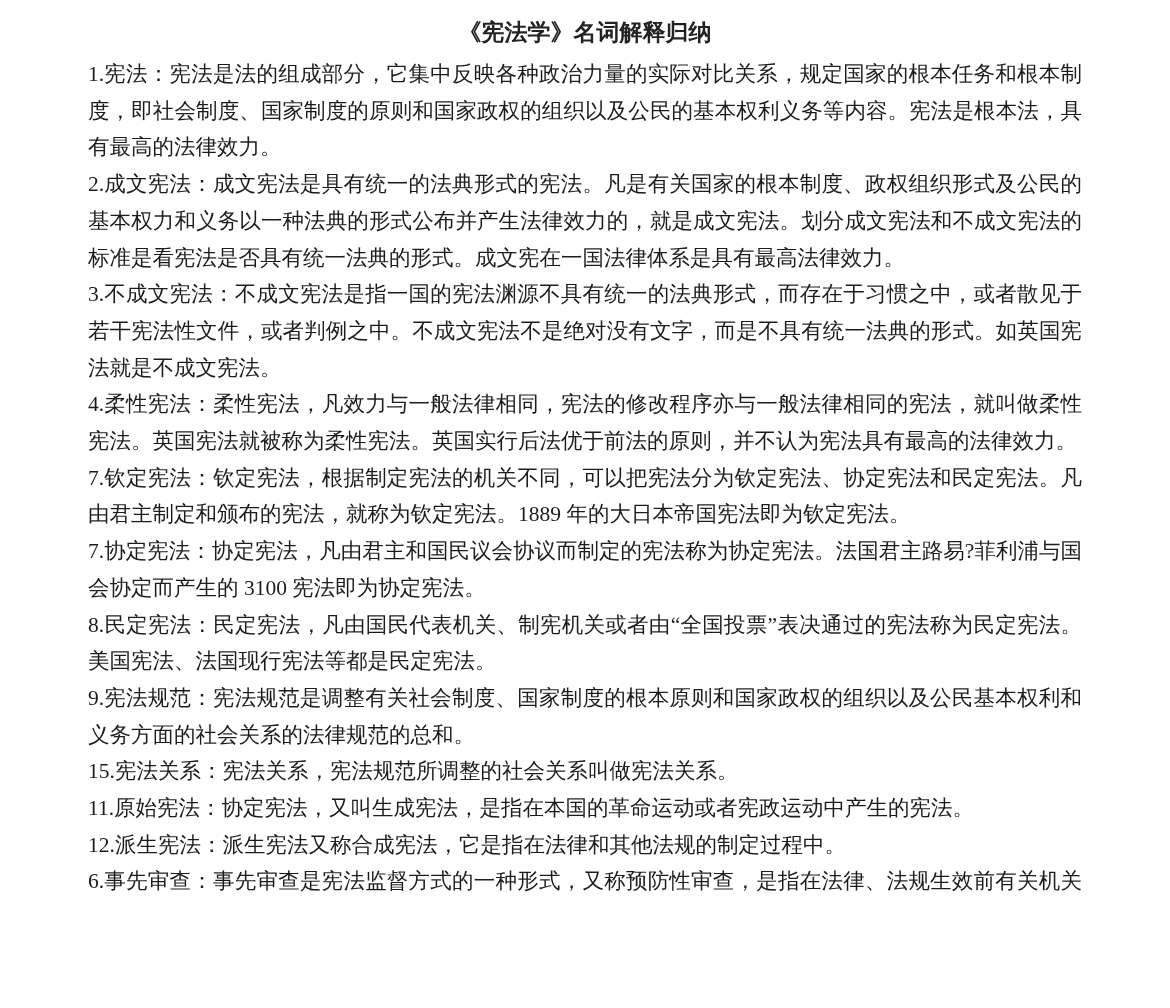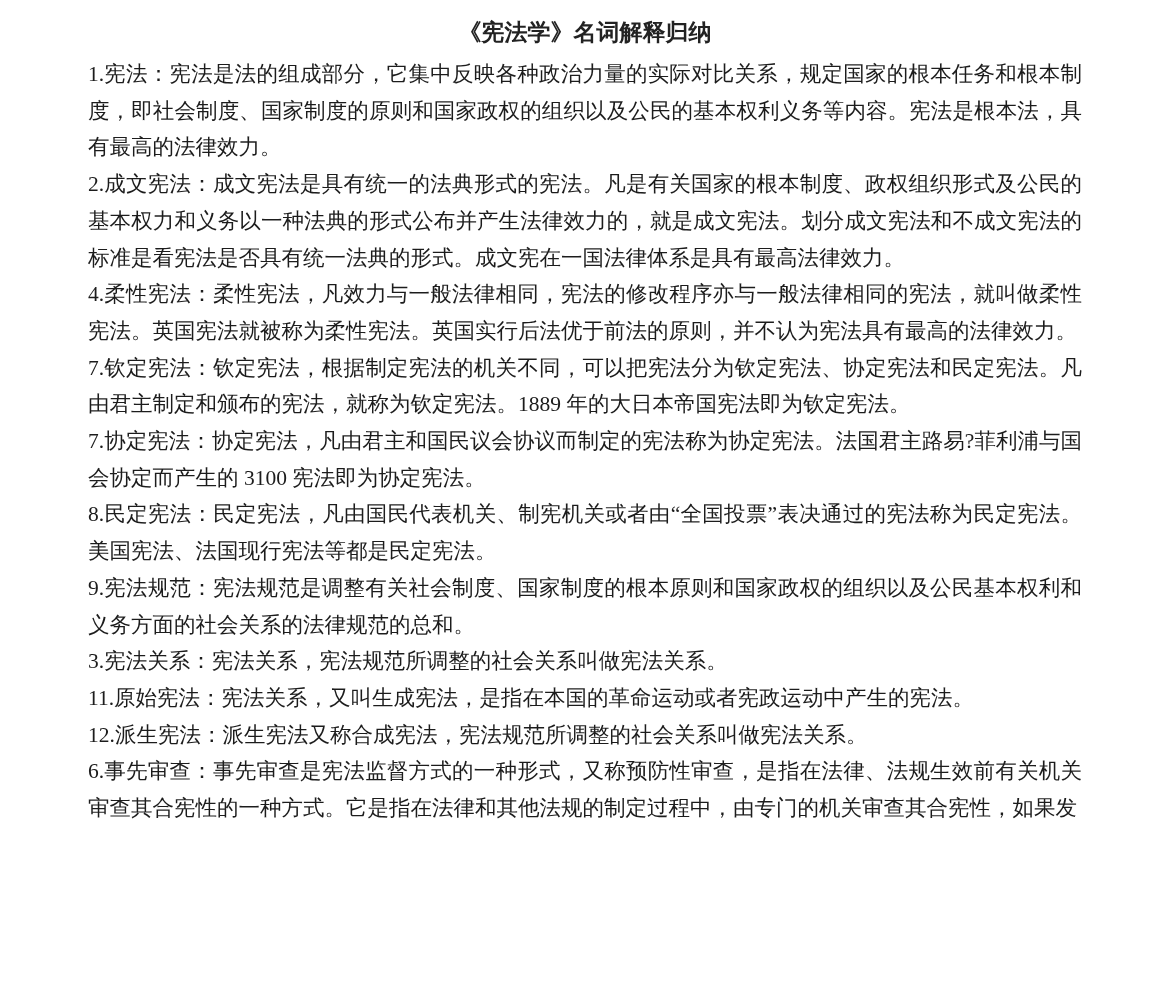--- a/index.html
+++ b/index.html
@@ -41,34 +41,35 @@
 
 <div class="page">
   <div class="content">
 
     <h1 class="doc-title">《宪法学》名词解释归纳</h1>
 
     <p class="term"><b class="label">1.宪法：</b><span>宪法是法的组成部分，它集中反映各种政治力量的实际对比关系，规定国家的根本任务和根本制度，即社会制度、国家制度的原则和国家政权的组织以及公民的基本权利义务等内容。宪法是根本法，具有最高的法律效力。</span></p>
 
     <p class="term"><b class="label">2.成文宪法：</b><span>成文宪法是具有统一的法典形式的宪法。凡是有关国家的根本制度、政权组织形式及公民的基本权力和义务以一种法典的形式公布并产生法律效力的，就是成文宪法。划分成文宪法和不成文宪法的标准是看宪法是否具有统一法典的形式。成文宪在一国法律体系是具有最高法律效力。</span></p>
 
+    <p class="term"><b class="label">3.不成文宪法：</b><span>不成文宪法是指一国的宪法渊源不具有统一的法典形式，而存在于习惯之中，或者散见于若干宪法性文件，或者判例之中。不成文宪法不是绝对没有文字，而是不具有统一法典的形式。如英国宪法就是不成文宪法。</span></p>
 
 
     <p class="term"><b class="label">4.柔性宪法：</b><span>柔性宪法，凡效力与一般法律相同，宪法的修改程序亦与一般法律相同的宪法，就叫做柔性宪法。英国宪法就被称为柔性宪法。英国实行后法优于前法的原则，并不认为宪法具有最高的法律效力。</span></p>
 
     <p class="term"><b class="label">7.钦定宪法：</b><span>钦定宪法，根据制定宪法的机关不同，可以把宪法分为钦定宪法、协定宪法和民定宪法。凡由君主制定和颁布的宪法，就称为钦定宪法。1889 年的大日本帝国宪法即为钦定宪法。</span></p>
 
     <p class="term"><b class="label">7.协定宪法：</b><span>协定宪法，凡由君主和国民议会协议而制定的宪法称为协定宪法。法国君主路易?菲利浦与国会协定而产生的 3100 宪法即为协定宪法。</span></p>
 
     <p class="term"><b class="label">8.民定宪法：</b><span>民定宪法，凡由国民代表机关、制宪机关或者由“全国投票”表决通过的宪法称为民定宪法。美国宪法、法国现行宪法等都是民定宪法。</span></p>
 
     <p class="term"><b class="label">9.宪法规范：</b><span>宪法规范是调整有关社会制度、国家制度的根本原则和国家政权的组织以及公民基本权利和义务方面的社会关系的法律规范的总和。</span></p>
 
-    <p class="term"><b class="label">3.宪法关系：</b><span>宪法关系，宪法规范所调整的社会关系叫做宪法关系。</span></p>
+    <p class="term"><b class="label">15.宪法关系：</b><span>宪法关系，宪法规范所调整的社会关系叫做宪法关系。</span></p>
 
-    <p class="term"><b class="label">11.原始宪法：</b><span>宪法关系，又叫生成宪法，是指在本国的革命运动或者宪政运动中产生的宪法。</span></p>
+    <p class="term"><b class="label">11.原始宪法：</b><span>协定宪法，又叫生成宪法，是指在本国的革命运动或者宪政运动中产生的宪法。</span></p>
 
-    <p class="term"><b class="label">12.派生宪法：</b><span>派生宪法又称合成宪法，宪法规范所调整的社会关系叫做宪法关系。</span></p>
+    <p class="term"><b class="label">12.派生宪法：</b><span>派生宪法又称合成宪法，它是指在法律和其他法规的制定过程中。</span></p>
 
     <p class="term"><b class="label">6.事先审查：</b><span>事先审查是宪法监督方式的一种形式，又称预防性审查，是指在法律、法规生效前有关机关审查其合宪性的一种方式。它是指在法律和其他法规的制定过程中，由专门的机关审查其合宪性，如果发</span></p>
 
   </div>
 </div>
 
 </body></html>

